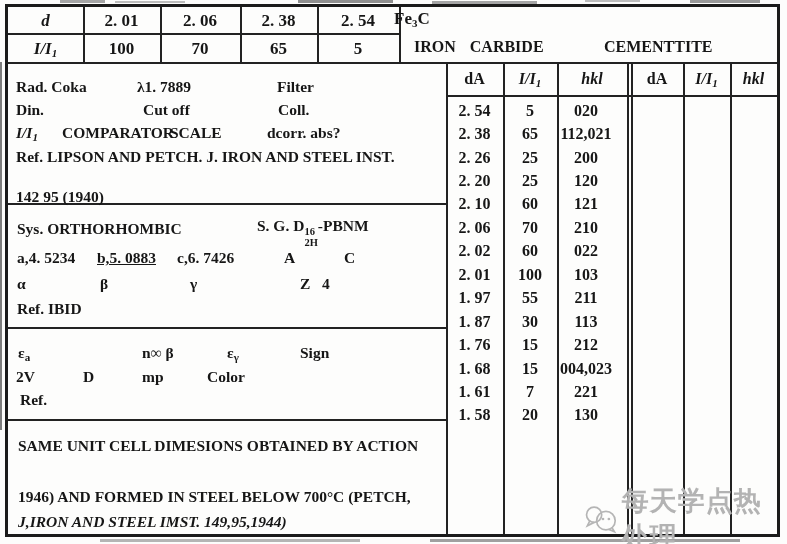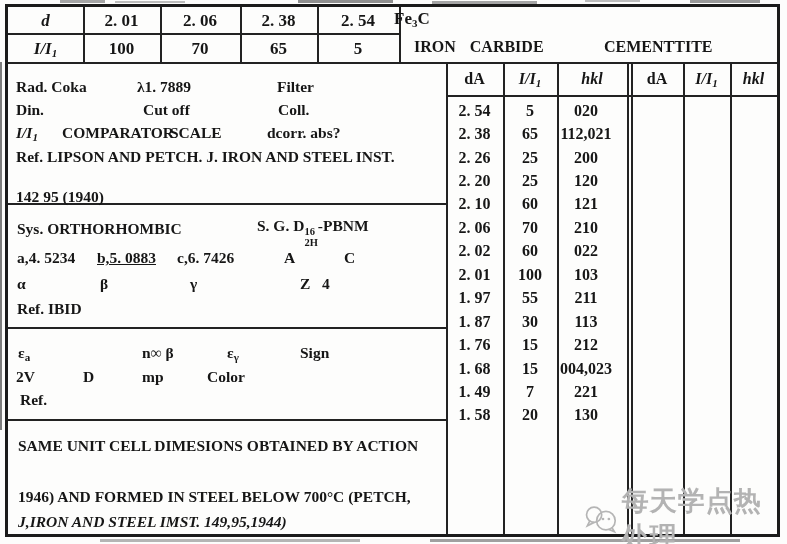--- a/index.html
+++ b/index.html
@@ -207,21 +207,21 @@
         <span class="c0">1. 76</span>
         <span class="c1">15</span>
         <span class="c2">212</span>
       </div>
       <div class="xrow">
         <span class="c0">1. 68</span>
         <span class="c1">15</span>
         <span class="c2">004,023</span>
       </div>
       <div class="xrow">
-        <span class="c0">1. 49</span>
+        <span class="c0">1. 61</span>
         <span class="c1">7</span>
         <span class="c2">221</span>
       </div>
       <div class="xrow">
         <span class="c0">1. 58</span>
         <span class="c1">20</span>
         <span class="c2">130</span>
       </div>
     </div>
 

